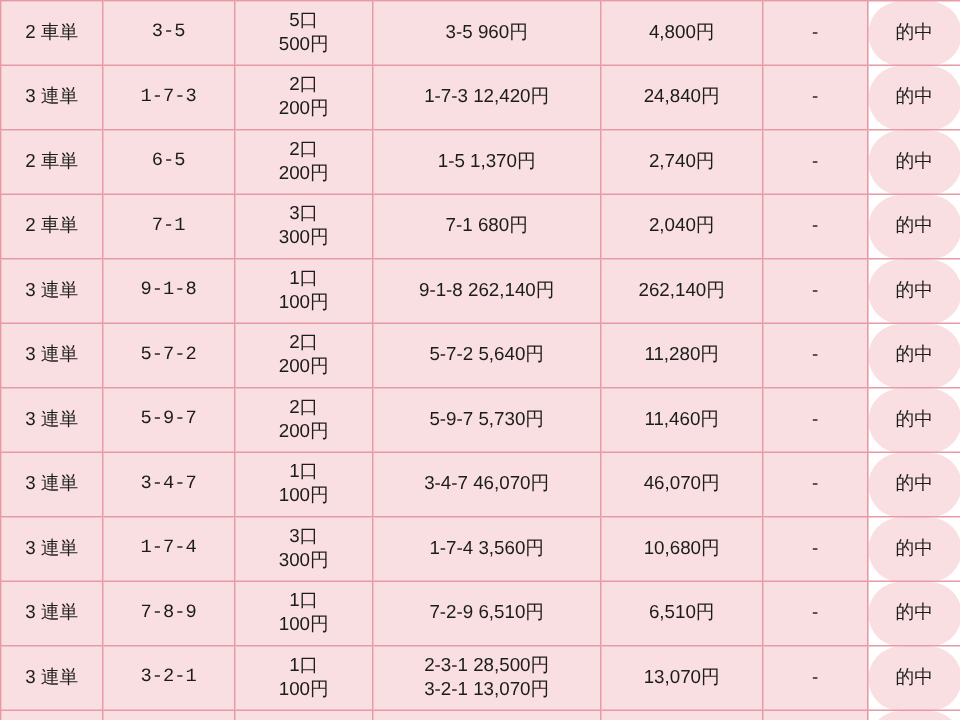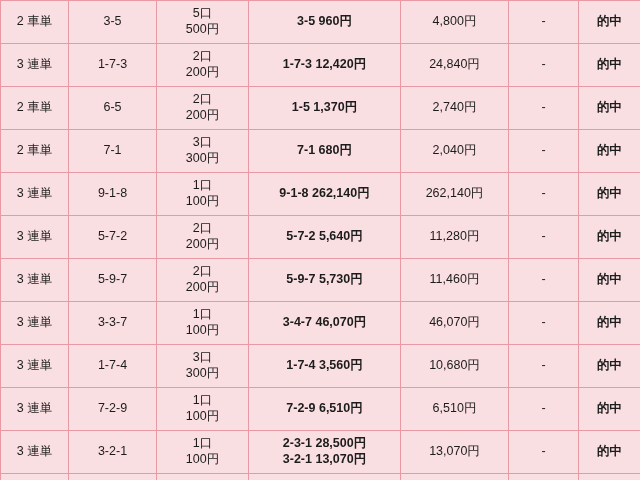--- a/index.html
+++ b/index.html
@@ -33,33 +33,34 @@
   
   col.c-type   { width: 68px; }
   col.c-combo  { width: 88px; }
   col.c-units  { width: 92px; }
   col.c-payout { width: 152px; }
   col.c-total  { width: 108px; }
   col.c-dash   { width: 70px; }
   col.c-result { width: 62px; }
 
   td.type   { text-align: center; margin-top: 19px; }
-  td.combo  { text-align: center; }
+  td.combo  { text-align: center; font-family: Liberation Mono, monospace; }
   td.units  { text-align: right; padding-right: 16px; }
   td.payout { text-align: center; }
   td.total  { text-align: right; padding-right: 14px; }
   td.dash   { text-align: center; color: #333333; }
   td.result {
     text-align: center;
     color: #e8000d;
-    font-weight: bold;
+    font-weight: normal;
     font-size: 12.5px;
+    border-radius: 21px;
   }
   .units-line { display: block; text-align: center; }
-  .payout-line { display: block; font-weight: bold; }
+  .payout-line { display: block; }
   .clipped-row td { height: 30px; vertical-align: top; padding-top: 2px; }
 </style>
 </head>
 <body>
 
 <table class="bet-table">
   <colgroup>
     <col class="c-type">
     <col class="c-combo">
     <col class="c-units">
@@ -162,21 +163,21 @@
         </td>
         <td class="payout">
           <span class="payout-line">5-9-7  5,730円</span>
         </td>
         <td class="total">11,460円</td>
         <td class="dash">-</td>
         <td class="result">的中</td>
       </tr>
       <tr>
         <td class="type">3 連単</td>
-        <td class="combo">3-3-7</td>
+        <td class="combo">3-4-7</td>
         <td class="units">
           <span class="units-line">1口</span>
           <span class="units-line">100円</span>
         </td>
         <td class="payout">
           <span class="payout-line">3-4-7  46,070円</span>
         </td>
         <td class="total">46,070円</td>
         <td class="dash">-</td>
         <td class="result">的中</td>
@@ -190,21 +191,21 @@
         </td>
         <td class="payout">
           <span class="payout-line">1-7-4  3,560円</span>
         </td>
         <td class="total">10,680円</td>
         <td class="dash">-</td>
         <td class="result">的中</td>
       </tr>
       <tr>
         <td class="type">3 連単</td>
-        <td class="combo">7-2-9</td>
+        <td class="combo">7-8-9</td>
         <td class="units">
           <span class="units-line">1口</span>
           <span class="units-line">100円</span>
         </td>
         <td class="payout">
           <span class="payout-line">7-2-9  6,510円</span>
         </td>
         <td class="total">6,510円</td>
         <td class="dash">-</td>
         <td class="result">的中</td>

